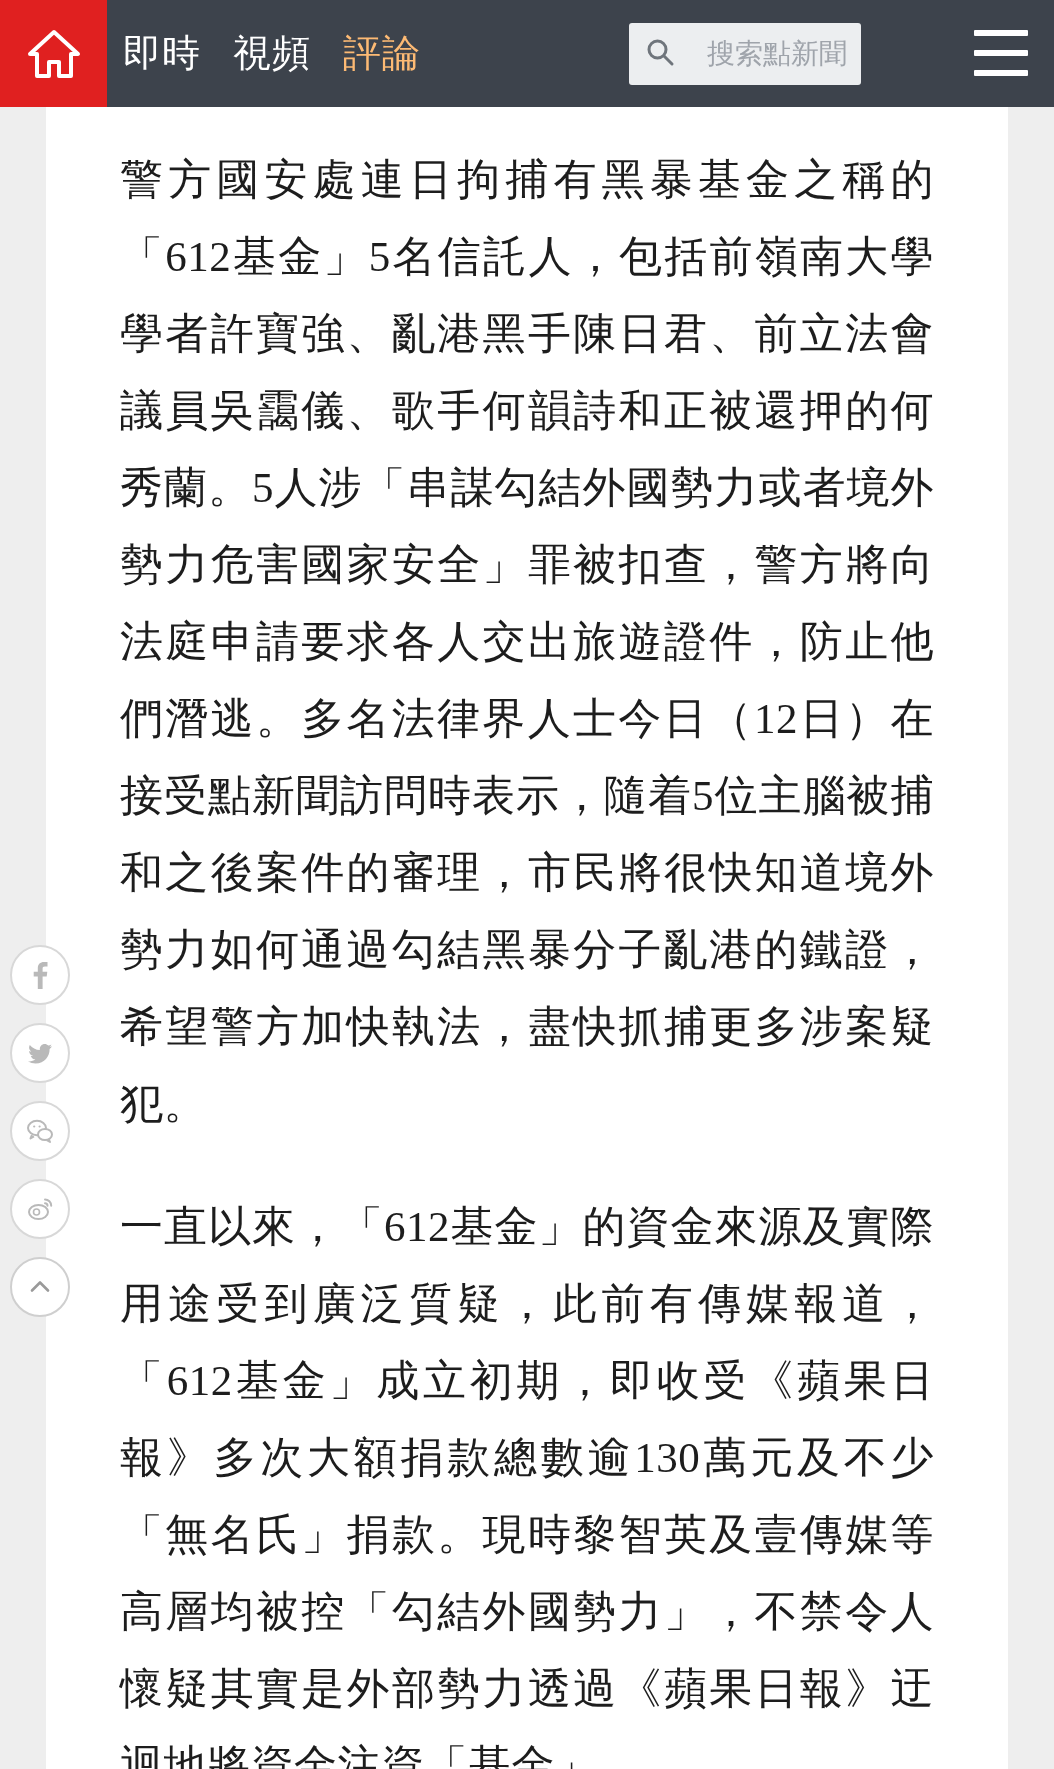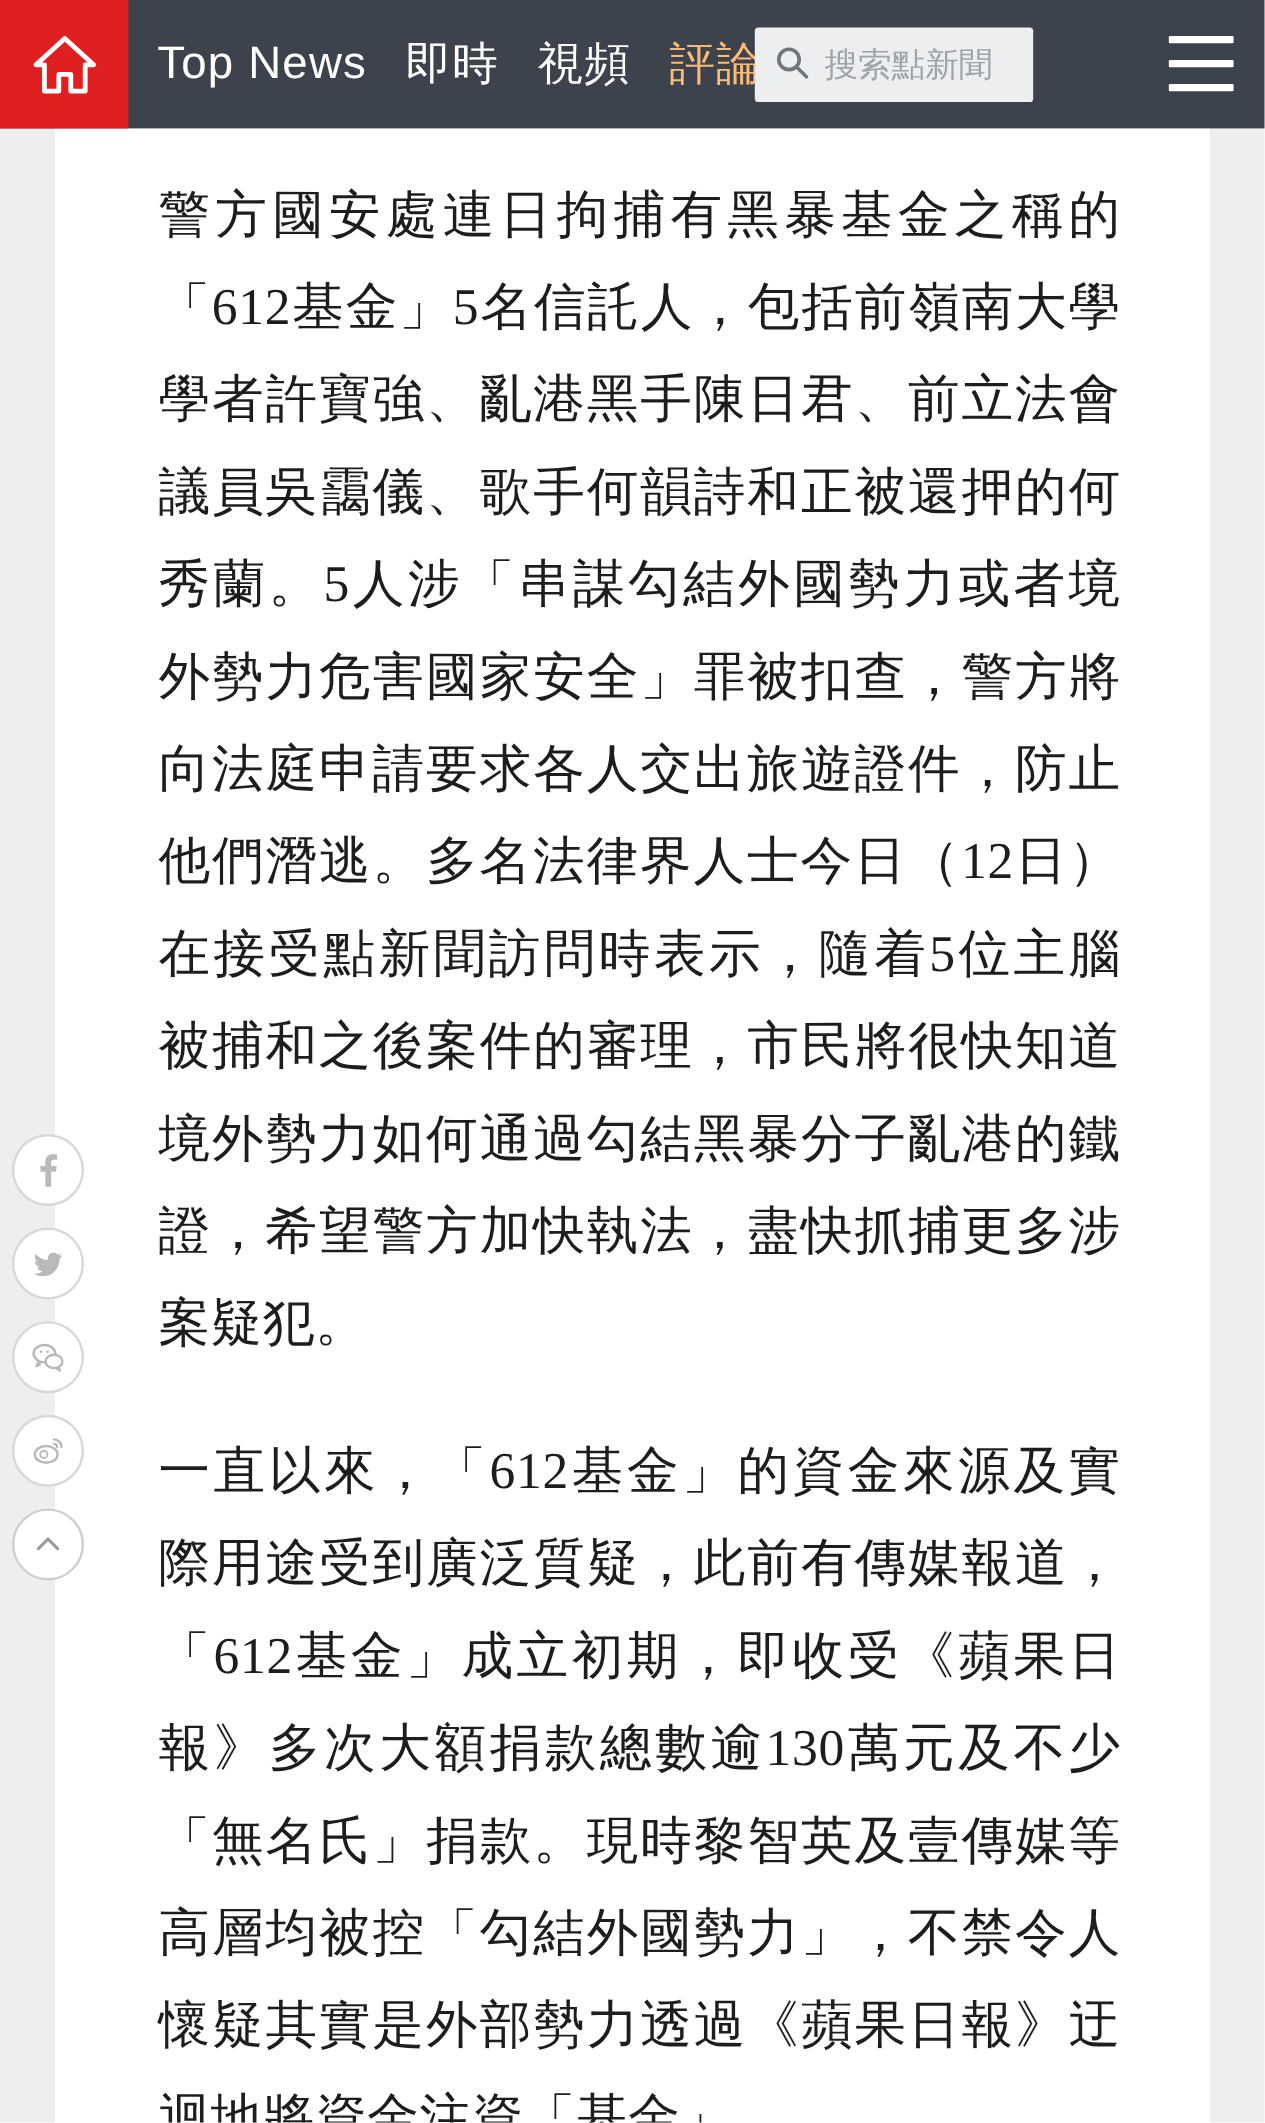--- a/index.html
+++ b/index.html
@@ -65,20 +65,21 @@
     position: absolute;
     left: 629px;
     top: 23px;
     width: 232px;
     height: 62px;
     background: #eceef0;
     border-radius: 3px;
     display: flex;
     align-items: center;
     padding-left: 16px;
+    gap: 20px;
   }
   .search-icon { flex: 0 0 auto; margin-right: 12px; }
   .search-placeholder {
     color: #9fa4ab;
     font-size: 28px;
     white-space: nowrap;
   }
 
   .hamburger {
     position: absolute;
@@ -107,21 +108,21 @@
     bottom: 0;
     background: #ffffff;
     padding: 34px 74px 0 74px;
   }
   .para {
     font-family: "Liberation Serif", serif;
     font-size: 43px;
     line-height: 77px;
     color: #1d1d1d;
     text-align: justify;
-    margin: 0 0 46px 12px;
+    margin: 0 0 46px 0;
     letter-spacing: 0.5px;
   }
 
   
   .share-rail {
     position: absolute;
     left: 10px;
     top: 945px;
     width: 72px;
     z-index: 30;
@@ -152,21 +153,20 @@
   <div class="topbar">
 
     <div class="home-btn">
       <span>
         <svg width="56" height="52" viewBox="0 0 56 52" fill="none" xmlns="http://www.w3.org/2000/svg">
           <path d="M28 4 L52 26 L45 26 L45 48 L33 48 L33 34 L23 34 L23 48 L11 48 L11 26 L4 26 Z" stroke="#ffffff" stroke-width="4" fill="none" stroke-linejoin="round"></path>
         </svg>
       </span>
     </div>
 
-    <div class="nav-item first">Top News</div>
     <div class="nav-item">即時</div>
     <div class="nav-item">視頻</div>
     <div class="nav-item dim">評論</div>
 
     <div class="search-box">
       <span class="search-icon">
         <svg width="30" height="30" viewBox="0 0 30 30" fill="none" xmlns="http://www.w3.org/2000/svg">
           <circle cx="12.5" cy="12.5" r="8.5" stroke="#6f757c" stroke-width="3"></circle>
           <line x1="19" y1="19" x2="27" y2="27" stroke="#6f757c" stroke-width="3" stroke-linecap="round"></line>
         </svg>

